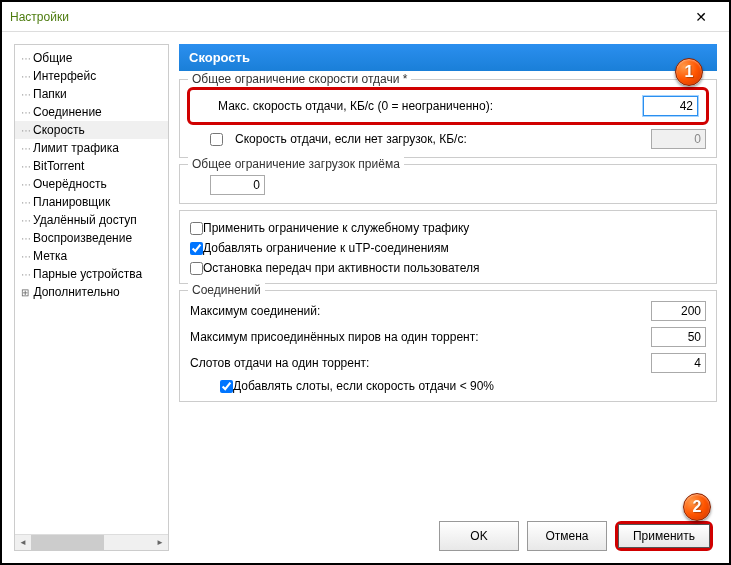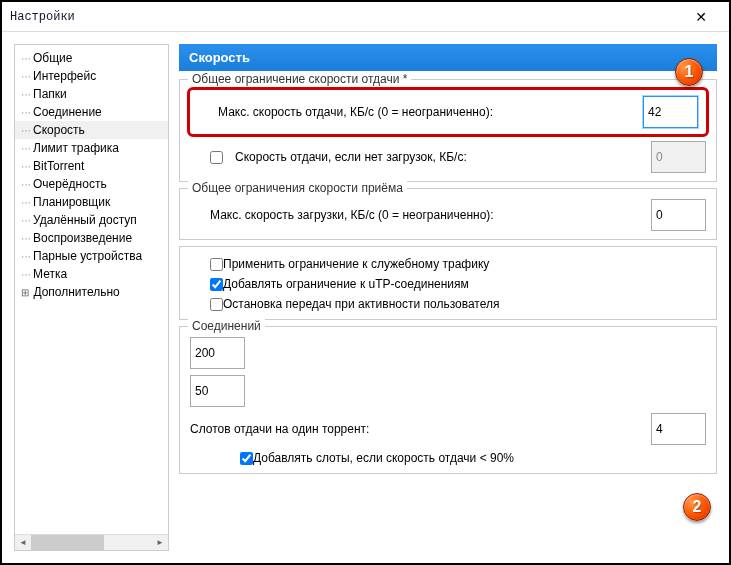--- a/index.html
+++ b/index.html
@@ -1,42 +1,42 @@
 <!DOCTYPE html>
 <html><head>
   <meta charset="utf-8">
   <style>
     * { box-sizing: border-box; margin: 0; padding: 0; font-family: 'Segoe UI', Tahoma, sans-serif; font-size: 12px; }
     body { background: #fff; width: 731px; height: 565px; border: 2px solid #000; position: relative; }
     .titlebar { height: 30px; display: flex; align-items: center; padding: 0 8px; border-bottom: 1px solid #ddd; }
-    .titlebar .title { flex: 1; color: #0f172a; font-family: Liberation Mono, monospace; }
+    .titlebar .title { flex: 1; color: #4d7c0f; }
     .titlebar .close { width: 40px; text-align: center; font-size: 14px; cursor: pointer; }
     .content { display: flex; padding: 12px; gap: 10px; height: calc(100% - 30px); }
     .sidebar { width: 155px; border: 1px solid #ccc; position: relative; overflow: hidden; }
     .tree { padding: 4px 0; }
     .tree-item { padding: 2px 6px; white-space: nowrap; display: flex; align-items: center; cursor: pointer; }
     .tree-item::before { content: '⋯'; color: #999; margin-right: 4px; font-size: 10px; letter-spacing: -2px; }
     .tree-item.expandable::before { content: '⊞'; color: #666; margin-right: 4px; font-size: 10px; letter-spacing: 0; }
     .tree-item.selected { background: #f0f0f0; }
     .hscroll { position: absolute; bottom: 0; left: 0; right: 0; height: 16px; background: #f0f0f0; border-top: 1px solid #ddd; display: flex; align-items: center; }
     .hscroll .arrow { width: 16px; text-align: center; color: #666; font-size: 8px; }
     .hscroll .track { flex: 1; height: 100%; position: relative; }
     .hscroll .thumb { position: absolute; left: 0; width: 60%; height: 100%; background: #ccc; }
     .main { flex: 1; display: flex; flex-direction: column; }
     .panel-title { background: linear-gradient(#2b8fef, #1a7fd8); color: #fff; font-weight: bold; padding: 6px 10px; font-size: 13px; }
     .panel-body { flex: 1; padding: 8px 0 0 0; }
     .groupbox { border: 1px solid #ccc; margin-bottom: 6px; padding: 10px 10px 8px 10px; position: relative; }
     .groupbox .legend { position: absolute; top: -8px; left: 8px; background: #fff; padding: 0 4px; color: #333; }
     .row { display: flex; align-items: center; margin-bottom: 6px; gap: 8px; }
     .row:last-child { margin-bottom: 0; margin-left: 20px; }
     .row .label { flex: 1; }
-    .row input[type="text"] { width: 55px; border: 1px solid #aaa; padding: 8px 4px; text-align: left; }
+    .row input[type="text"] { width: 55px; border: 1px solid #aaa; padding: 2px 4px; text-align: right; }
     .row input[type="text"]:disabled { background: #f0f0f0; color: #888; }
     .row input[type="checkbox"] { margin-right: 4px; }
-    .chk-row { display: flex; align-items: center; margin-bottom: 6px; margin-left: 20px; }
+    .chk-row { display: flex; align-items: center; margin-bottom: 6px; }
     .chk-row:last-child { margin-bottom: 0; }
     .indent { padding-left: 30px; }
     .buttons { padding: 8px 4px 0 0; display: flex; justify-content: flex-end; gap: 8px; }
     .btn { min-width: 80px; padding: 4px 14px; border: 1px solid #999; background: linear-gradient(#fff, #e8e8e8); cursor: pointer; text-align: center; }
     .highlight1 { border: 3px solid #d00000; border-radius: 6px; padding: 6px 8px; margin: -3px -3px 4px -3px; position: relative; }
     .highlight2 { border: 3px solid #d00000; border-radius: 6px; display: inline-block; }
     .highlight2 .btn { border: 1px solid #555; }
     .badge { position: absolute; width: 28px; height: 28px; border-radius: 50%; background: radial-gradient(circle at 30% 30%, #ff9a4a, #ff5500, #cc3300); color: #fff; font-weight: bold; font-size: 16px; display: flex; align-items: center; justify-content: center; box-shadow: 0 2px 3px rgba(0,0,0,0.4), inset 0 1px 2px rgba(255,255,255,0.5); border: 1px solid #882200; text-shadow: 1px 1px 1px rgba(0,0,0,0.3); }
     .badge1 { top: 56px; right: 26px; z-index: 10; }
     .badge2 { bottom: 42px; right: 18px; z-index: 10; }
@@ -60,22 +60,22 @@
       <div class="tree-item">Интерфейс</div>
       <div class="tree-item">Папки</div>
       <div class="tree-item">Соединение</div>
       <div class="tree-item selected">Скорость</div>
       <div class="tree-item">Лимит трафика</div>
       <div class="tree-item">BitTorrent</div>
       <div class="tree-item">Очерёдность</div>
       <div class="tree-item">Планировщик</div>
       <div class="tree-item">Удалённый доступ</div>
       <div class="tree-item">Воспроизведение</div>
+      <div class="tree-item">Метка</div>
       <div class="tree-item">Парные устройства</div>
-      <div class="tree-item">Метка</div>
       <div class="tree-item expandable">Дополнительно</div>
     </div>
     <div class="hscroll">
       <span class="arrow">◄</span>
       <div class="track">
           <div class="thumb"></div>
         </div>
       <span class="arrow">►</span>
     </div>
   </div>
@@ -93,23 +93,22 @@
           </div>
         </div>
         <div class="row">
           <input type="checkbox" style="">
           <span class="label">Скорость отдачи, если нет загрузок, КБ/c:</span>
           <input type="text" disabled="" value="0" style="">
         </div>
       </div>
 
       <div class="groupbox">
-        <span class="legend">Общее ограничения скорости приёма</span>
+        <span class="legend">Общее ограничение загрузок приёма</span>
         <div class="row">
-          <span class="label">Макс. скорость загрузки, КБ/с (0 = неограниченно):</span>
           <input type="text" value="0" style="">
         </div>
       </div>
 
       <div class="groupbox">
         <div class="chk-row">
           <input type="checkbox" style="">
           <span>Применить ограничение к служебному трафику</span>
         </div>
         <div class="chk-row">
@@ -118,31 +117,40 @@
         </div>
         <div class="chk-row">
           <input type="checkbox" style="">
           <span>Остановка передач при активности пользователя</span>
         </div>
       </div>
 
       <div class="groupbox">
         <span class="legend">Соединений</span>
         <div class="row">
+          <span class="label">Максимум соединений:</span>
           <input type="text" value="200" style="">
         </div>
         <div class="row">
+          <span class="label">Максимум присоединённых пиров на один торрент:</span>
           <input type="text" value="50" style="">
         </div>
         <div class="row">
           <span class="label">Слотов отдачи на один торрент:</span>
           <input type="text" value="4" style="">
         </div>
         <div class="chk-row indent">
           <input type="checkbox" checked="" style="">
           <span>Добавлять слоты, если скорость отдачи &lt; 90%</span>
         </div>
       </div>
 
     </div>
 
+    <div class="buttons">
+      <button class="btn">OK</button>
+      <button class="btn">Отмена</button>
+      <span class="highlight2">
+        <button class="btn">Применить</button>
+      </span>
+    </div>
   </div>
 </div>
 
 </body></html>

